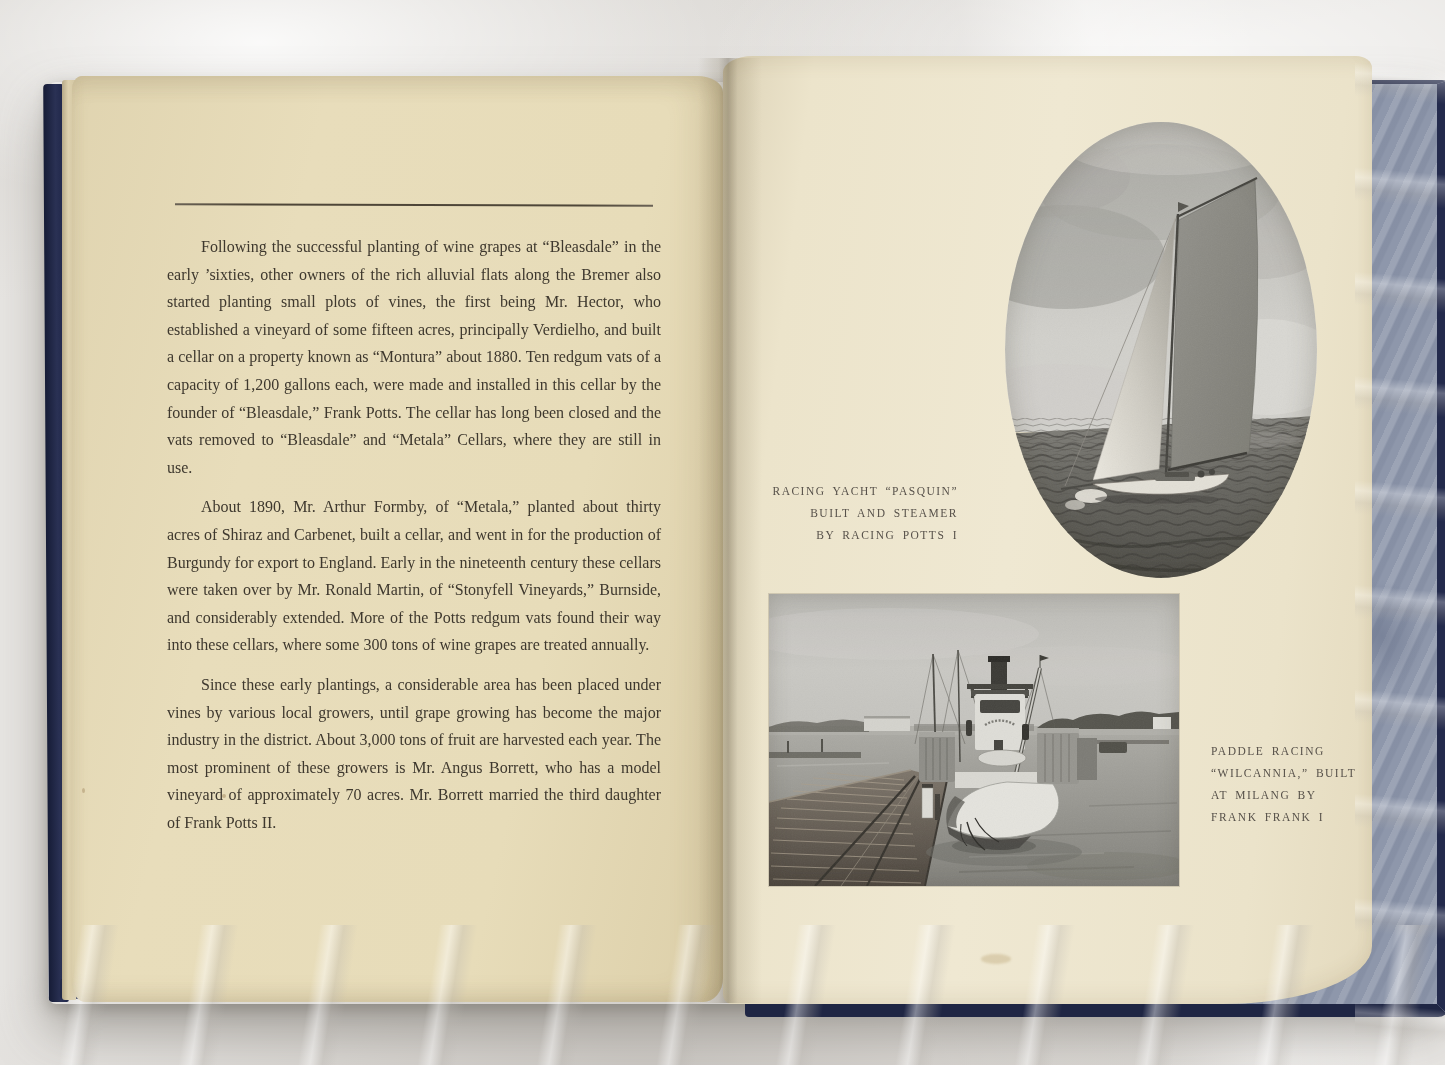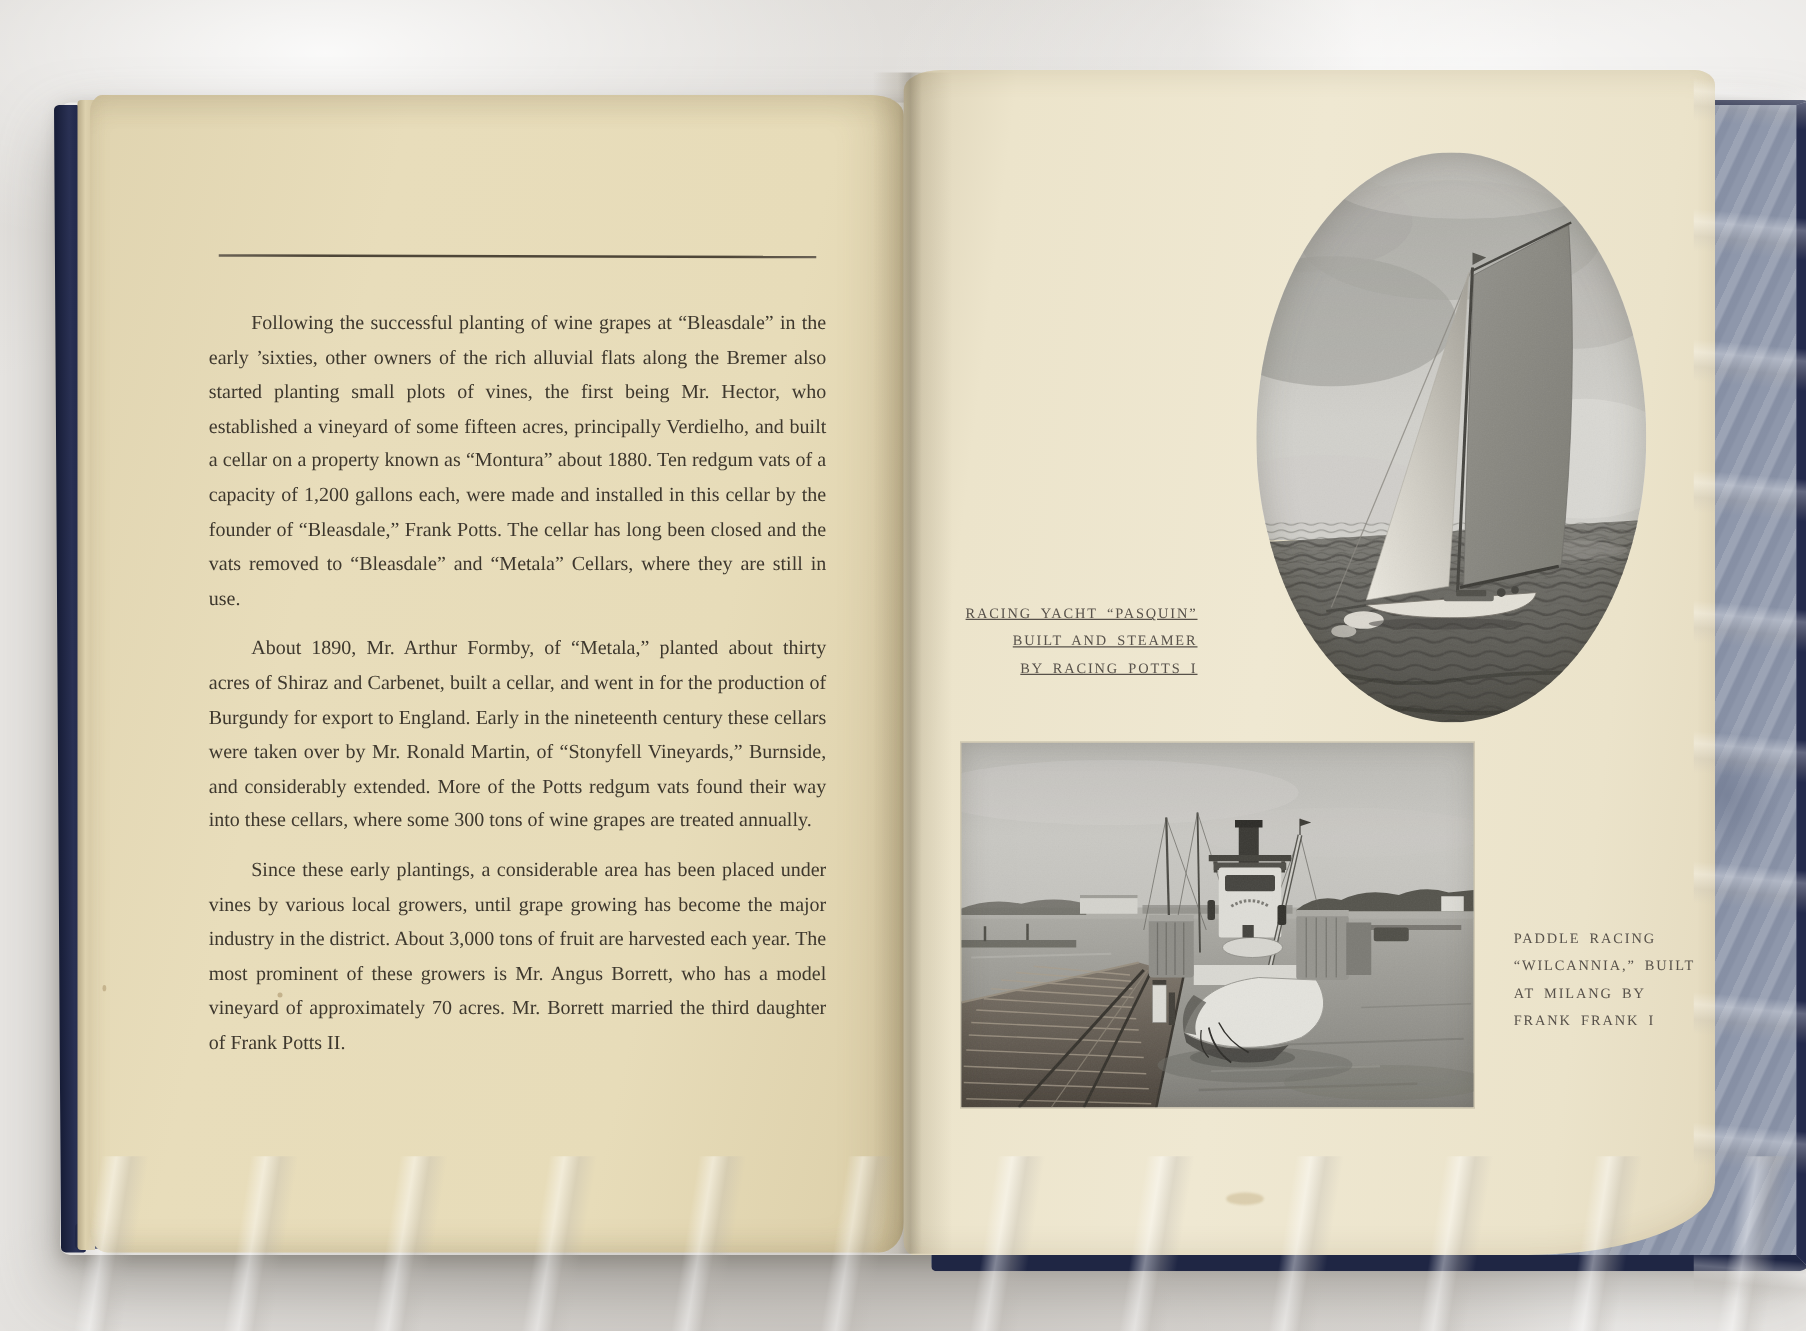--- a/index.html
+++ b/index.html
@@ -50,31 +50,31 @@
     box-shadow:inset 0 8px 16px rgba(124,106,70,.10), inset 0 -10px 16px rgba(124,106,70,.08);}
   .gutter{position:absolute;left:698px;top:58px;width:64px;height:945px;pointer-events:none;
     background:linear-gradient(90deg, rgba(96,82,50,0) 0%, rgba(96,82,50,.16) 32%, rgba(58,48,26,.30) 47%, rgba(96,82,50,.14) 62%, rgba(96,82,50,0) 100%);}
 
   
   .text-block{position:absolute;left:95px;top:102px;width:494px;color:#3e382e;}
   .chapter-title{font-size:15px;font-weight:bold;letter-spacing:2.6px;word-spacing:6px;text-align:center;color:#46402f;}
   .chapter-subtitle{margin-top:10px;font-style:italic;font-size:16px;letter-spacing:3px;word-spacing:4px;text-align:center;color:#46402f;}
   .title-rule{margin:26px 8px 0 8px;height:2px;background:linear-gradient(90deg,#6a6255,#4e4638 15%,#4e4638 85%,#6a6255);transform:rotate(.15deg);}
   .text-block p{margin:12px 0 0 0;font-size:16px;line-height:27.6px;text-align:justify;text-indent:34px;}
-  .text-block p:first-of-type{margin-top:39px;}
+  .text-block p:first-of-type{margin-top:27px;}
   .page-number{margin-top:16px;text-align:center;font-style:italic;font-size:15.5px;color:#46402f;}
   .stain{position:absolute;border-radius:50%;}
 
   
   .oval-photo{position:absolute;left:282px;top:66px;width:312px;height:456px;border-radius:50%;overflow:hidden;}
   .oval-photo:after{content:"";position:absolute;inset:0;border-radius:50%;box-shadow:inset 0 0 28px rgba(70,64,52,.28);}
   .rect-photo{position:absolute;left:46px;top:538px;width:410px;height:292px;overflow:hidden;box-shadow:0 0 0 1px rgba(120,112,96,.25), inset 0 0 0 1px rgba(60,56,48,.2);}
   .rect-photo:after{content:"";position:absolute;inset:0;box-shadow:inset 0 0 22px rgba(70,64,52,.22);}
   .photo-caption{position:absolute;font-size:11.5px;letter-spacing:1.5px;word-spacing:3px;line-height:22px;color:#57514a;white-space:nowrap;}
-  .caption-yacht{left:35px;top:424px;width:200px;text-align:right;text-decoration:underline;}
+  .caption-yacht{left:35px;top:424px;width:200px;text-align:right;}
   .caption-steamer{left:488px;top:684px;width:160px;text-align:left;}
 </style>
 </head>
 <body>
 
 <div class="scene">
   <div class="book-shadow"></div>
   <div class="cover-back"></div>
   <div class="cover-left"></div>
   <div class="cover-bottom-left"></div>

